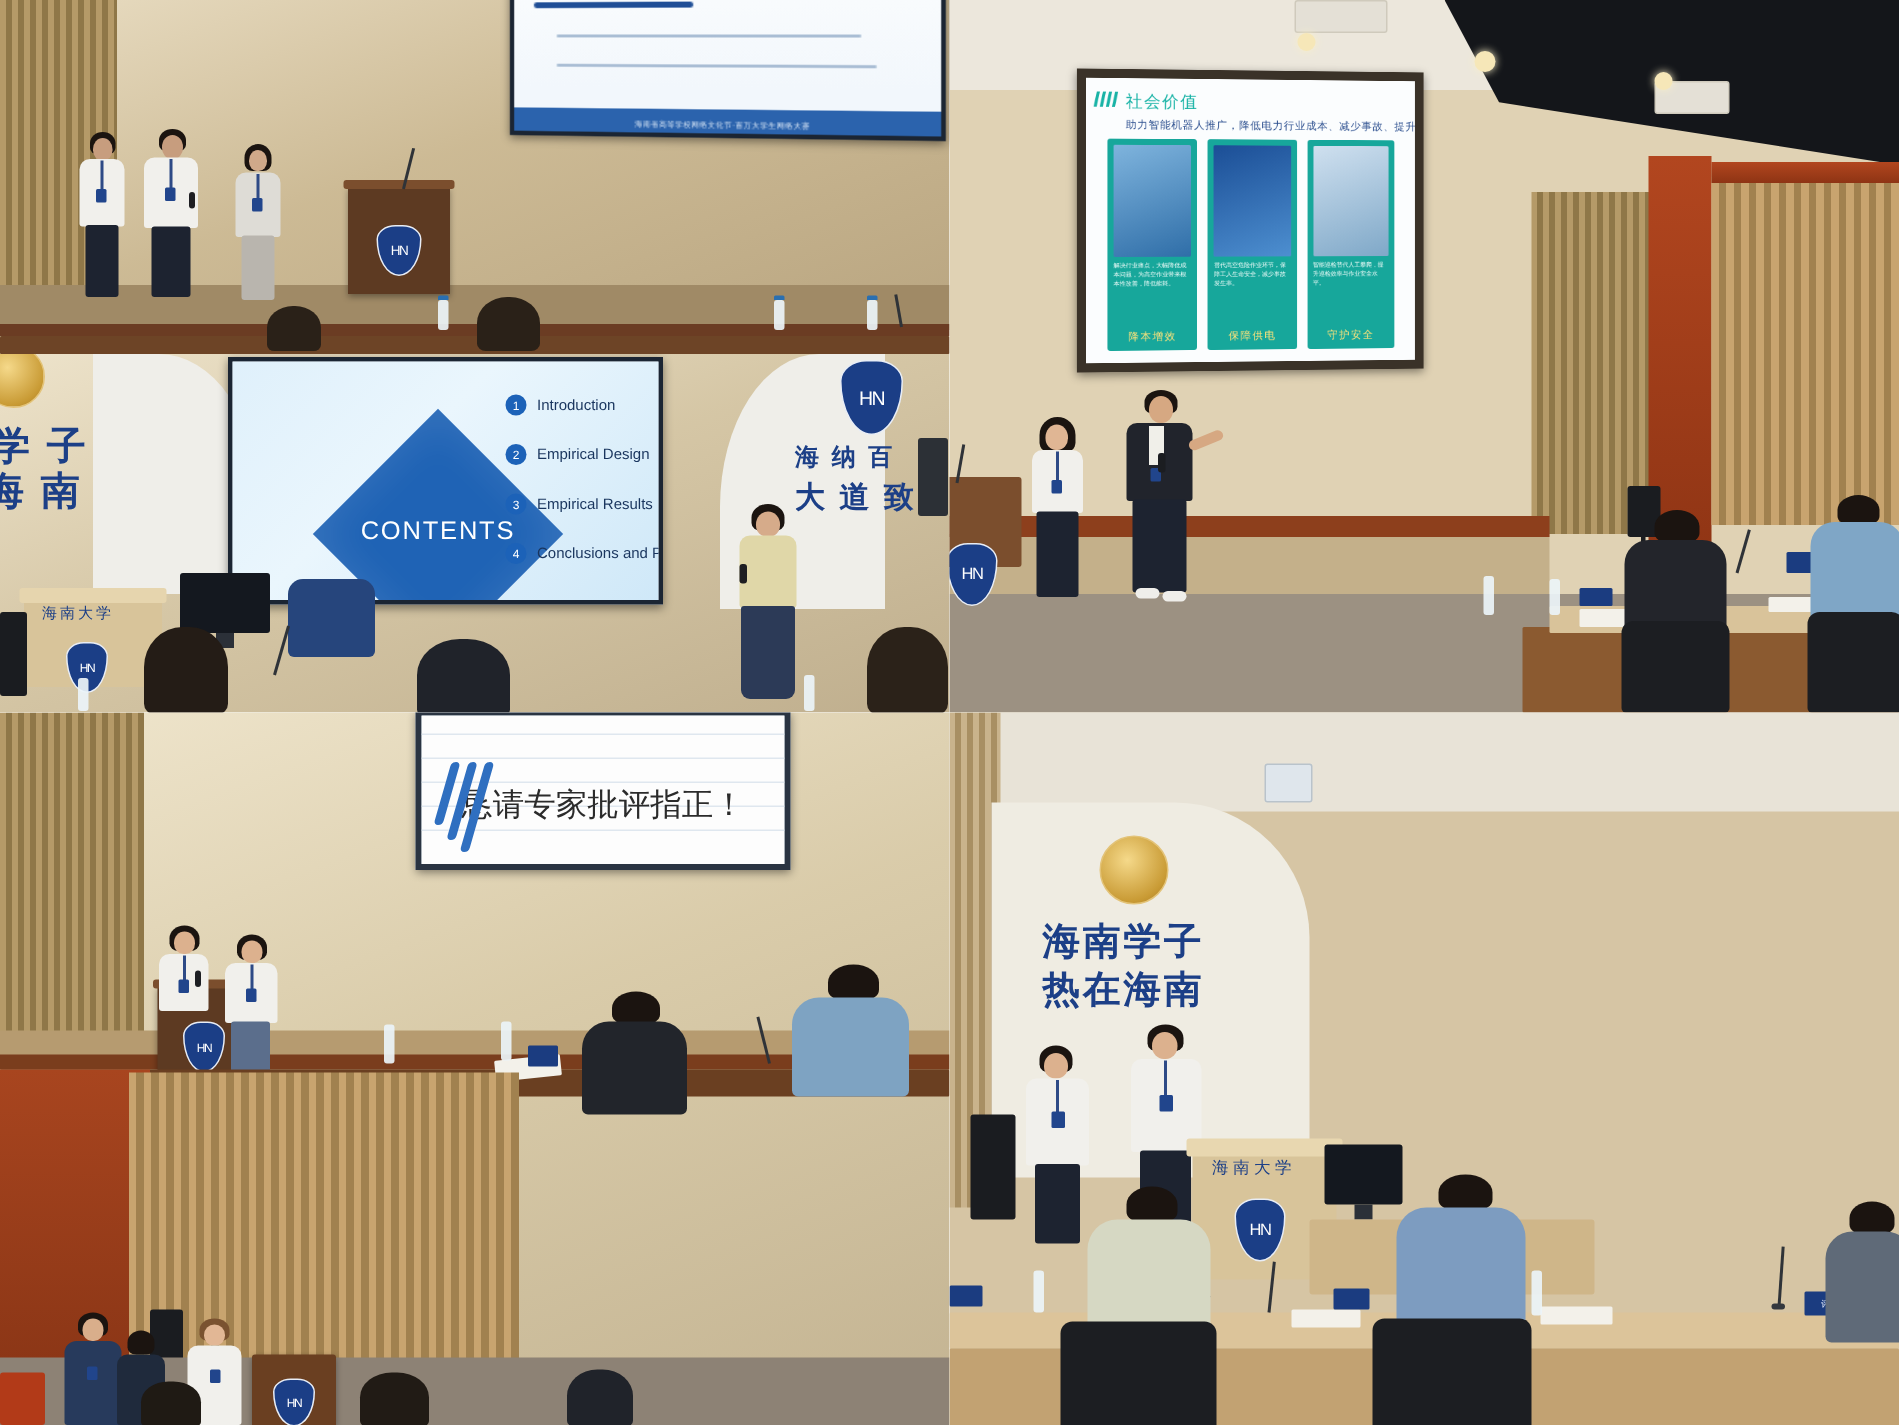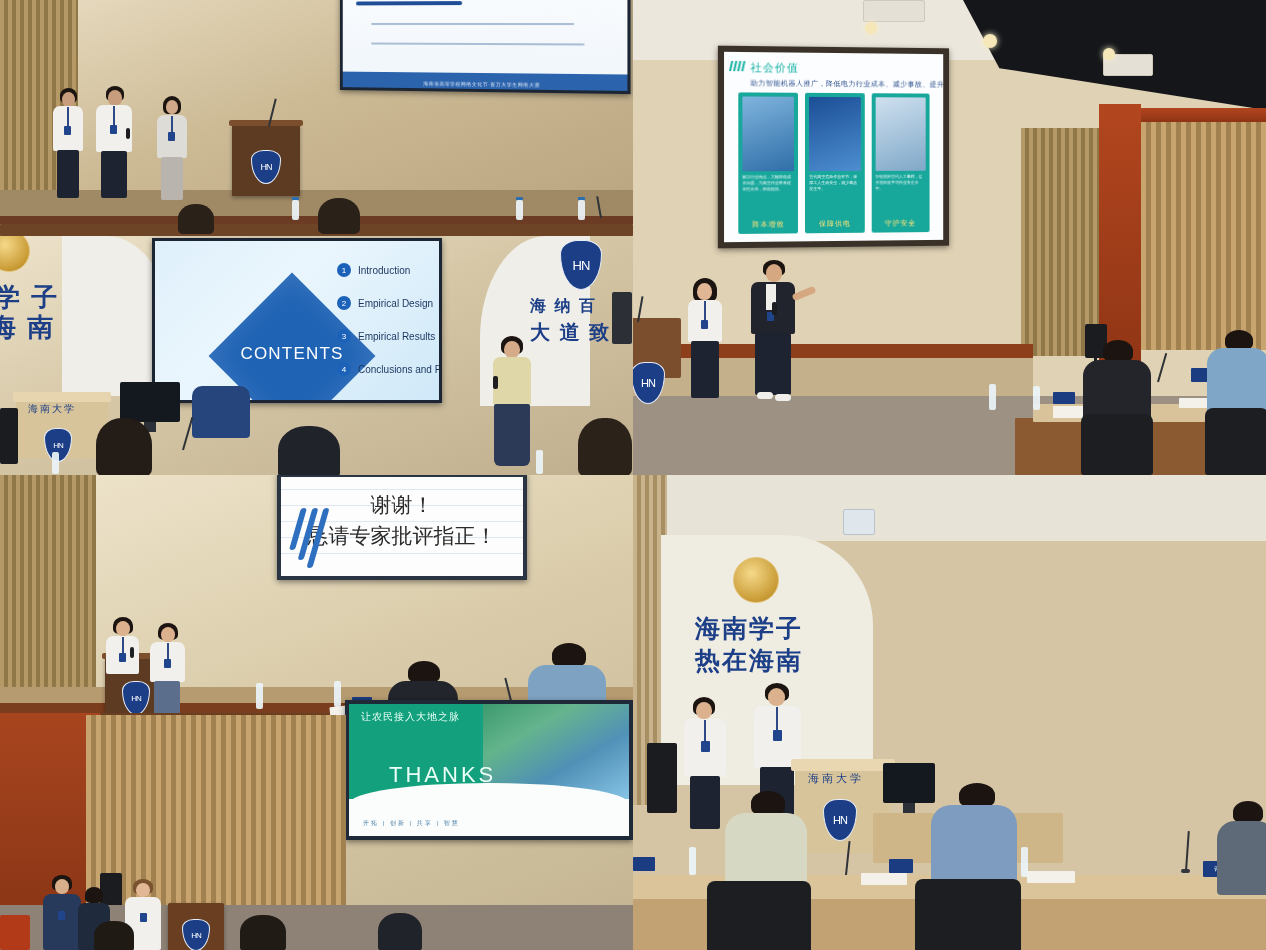--- a/index.html
+++ b/index.html
@@ -425,21 +425,20 @@
     <div class="wall-grad"></div>
     <div class="curtain" style="left:0;top:0;width:96px;height:232px;"></div>
 
     <div class="screen" style="left:277px;top:-2px;width:250px;height:107px;border:4px solid #2a3442;">
       <div class="screen-inner slide-thanks-cn">
         <div class="tc-line" style="top:12px;"></div>
         <div class="tc-line" style="top:28px;"></div>
         <div class="tc-line" style="top:44px;"></div>
         <div class="tc-line" style="top:60px;"></div>
         <div class="tc-line" style="top:76px;"></div>
-        <div class="tc-t1">谢谢！</div>
         <div class="tc-t2">恳请专家批评指正！</div>
         <div class="tc-strokes">
             <i></i>
             <i></i>
             <i></i>
           </div>
       </div>
     </div>
 
     <div class="stage" style="left:0;top:212px;width:633px;height:26px;background:#b69b70;"></div>
@@ -478,31 +477,20 @@
 
     <div class="person" style="left:384px;top:186px;width:76px;height:110px;">
       <div class="hair" style="left:24px;top:0;width:32px;height:22px;"></div>
       <div class="body" style="left:4px;top:20px;width:70px;height:62px;background:#22252b;border-radius:18px 18px 4px 4px;"></div>
     </div>
     <div class="person" style="left:524px;top:168px;width:84px;height:122px;">
       <div class="hair" style="left:28px;top:0;width:34px;height:24px;"></div>
       <div class="body" style="left:4px;top:22px;width:78px;height:66px;background:#7ea3c2;border-radius:18px 18px 4px 4px;"></div>
     </div>
 
-    <div class="screen" style="left:345px;top:700px;width:288px;height:140px;border:4px solid #1f2a38;
-         left:345px;top:225px;">
-      <div class="screen-inner slide-green">
-        <div class="sg-top"></div>
-        <div class="sg-photo"></div>
-        <div class="sg-curve"></div>
-        <div class="sg-head">让农民接入大地之脉</div>
-        <div class="sg-thanks">THANKS</div>
-        <div class="sg-foot">开拓 | 创新 | 共享 | 智慧</div>
-      </div>
-    </div>
 
     <div class="woodwall" style="left:0;top:238px;width:100px;height:200px;background:linear-gradient(180deg,#a8451f,#8b3616);"></div>
     <div class="woodwall" style="left:86px;top:240px;width:260px;height:200px;"></div>
     <div class="speaker" style="left:100px;top:398px;width:22px;height:44px;"></div>
     <div class="floor" style="top:430px;background:#8d8275;"></div>
 
     <div class="person" style="left:40px;top:400px;width:46px;height:75px;">
       <div class="hair" style="left:12px;top:0;width:20px;height:16px;"></div>
       <div class="head" style="left:15px;top:4px;width:14px;height:15px;background:#d9ae8b;"></div>
       <div class="body" style="left:3px;top:19px;width:38px;height:56px;background:#273a5c;border-radius:8px 8px 2px 2px;"></div>

